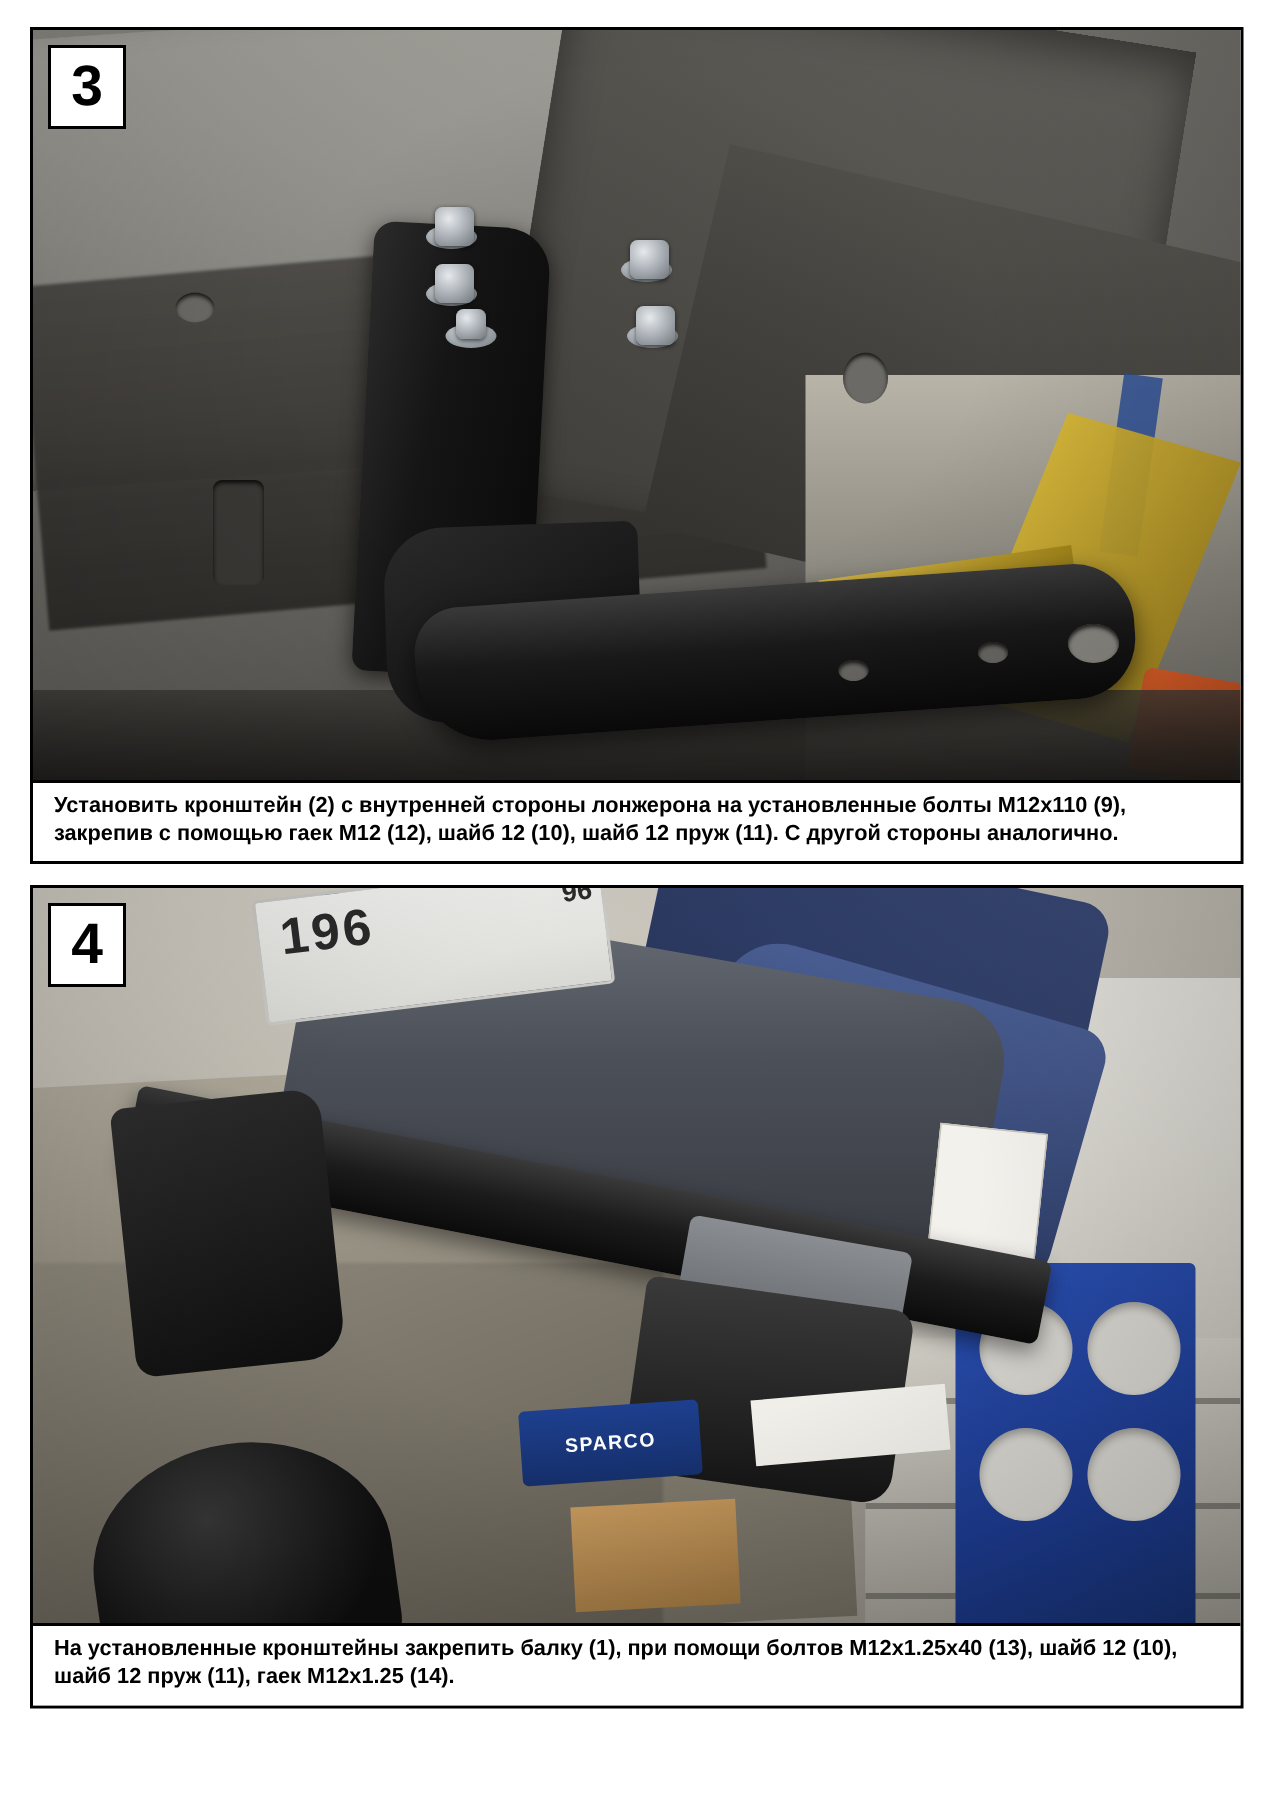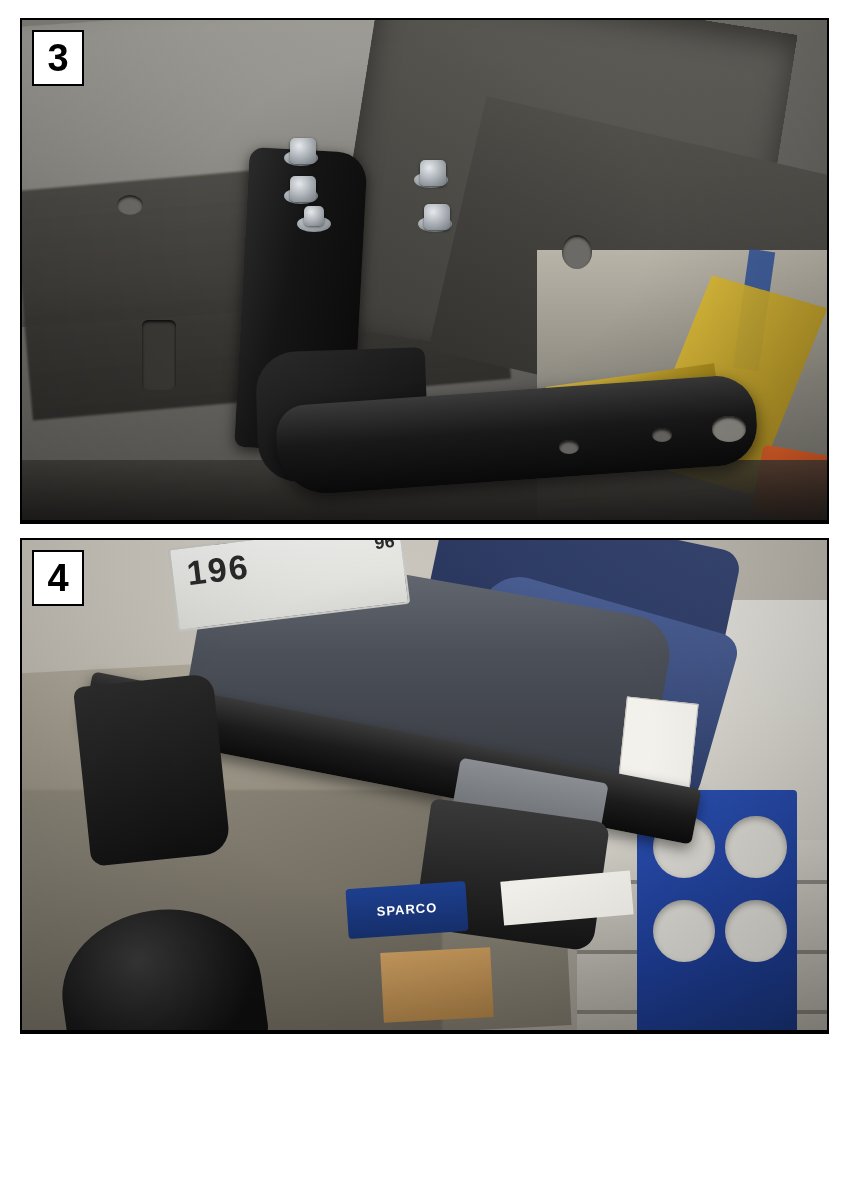--- a/index.html
+++ b/index.html
@@ -415,20 +415,21 @@
       <div class="washer" style="left:275px; top:196px;"></div>
       <div class="bolt small" style="left:282px; top:186px;"></div>
       <div class="washer" style="left:392px; top:152px;"></div>
       <div class="bolt" style="left:398px; top:140px;"></div>
       <div class="washer" style="left:396px; top:196px;"></div>
       <div class="bolt" style="left:402px; top:184px;"></div>
 
       <div class="dim"></div>
       <div class="step-badge">3</div>
     </div>
+    <div class="caption">Установить кронштейн (2) с внутренней стороны лонжерона на установленные болты М12х110 (9), закрепив с помощью гаек М12 (12), шайб 12 (10), шайб 12 пруж (11). С другой стороны аналогично.</div>
   </div>
 
   <div class="step">
     <div class="step-photo photo4">
       <div class="p4-wall"></div>
       <div class="p4-shelf">
         <div class="p4-shelf-line" style="top:40px;"></div>
         <div class="p4-shelf-line" style="top:110px;"></div>
         <div class="p4-shelf-line" style="top:170px;"></div>
       </div>
@@ -461,15 +462,16 @@
 
       <div class="p4-hole"></div>
       <div class="p4-tire"></div>
       <div class="p4-sparco">SPARCO</div>
       <div class="p4-box"></div>
       <div class="p4-paper"></div>
 
       <div class="dim"></div>
       <div class="step-badge">4</div>
     </div>
+    <div class="caption">На установленные кронштейны закрепить балку (1), при помощи болтов М12х1.25х40 (13), шайб 12 (10), шайб 12 пруж (11), гаек М12х1.25 (14).</div>
   </div>
 
 </div>
 
 </body></html>

